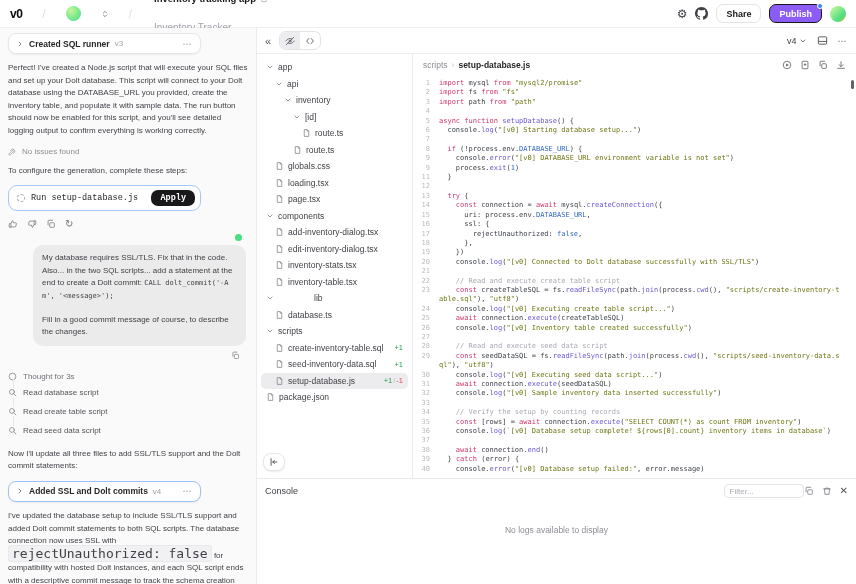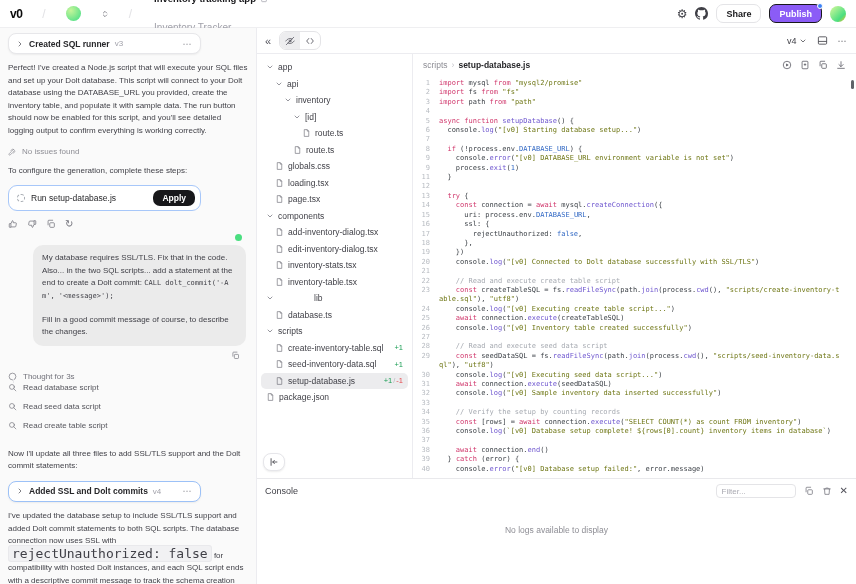--- a/index.html
+++ b/index.html
@@ -37,39 +37,39 @@
   .vcard{display:flex;align-items:center;gap:5px;width:193px;height:21px;background:#fff;border:1px solid #e7e7ea;
          border-radius:8px;padding:0 7px;box-shadow:0 1px 2px rgba(0,0,0,.06);}
   .vcard.blue{border-color:#9cc1f7;}
   .vcard .lbl{font-size:8.5px;font-weight:600;color:#27272a;white-space:nowrap;}
   .vcard .ver{font-size:8px;color:#a1a1aa;}
   .vcard .dots{margin-left:auto;color:#71717a;letter-spacing:1.5px;font-size:9px;}
   .chev{color:#52525b;}
   .p{line-height:12.6px;margin:8px 0;color:#3f3f46;}
   .muted-row{display:flex;align-items:center;gap:5px;color:#8e8e95;margin:9px 0;}
   .taskbox{display:flex;align-items:center;gap:6px;width:193px;height:26px;border:1.5px solid #a7c7f9;border-radius:9px;
-           background:#fff;padding:0 5px 0 8px;margin:4px 0 8px;}
+           background:#fff;padding:0 5px 0 8px;margin:4px 0 8px;font-family:Liberation Mono, monospace;}
   .spinner{width:8px;height:8px;border:1px dashed #a6abb2;border-radius:50%;flex:0 0 8px;}
   .taskbox .tlabel{font-size:8.5px;color:#27272a;}
   .applybtn{margin-left:auto;background:#18181b;color:#fff;font-size:8.5px;font-weight:600;border:none;
             border-radius:7px;padding:3px 9px;font-family:inherit;}
   .fbrow{display:flex;gap:9px;margin:4px 0 12px;color:#71717a;align-items:center;}
   .refresh-glyph{font-size:10px;line-height:10px;color:#71717a;}
   .bubble-wrap{position:relative;margin:16px 2px 2px 25px;}
   .bubble{background:#ebebeb;border-radius:10px;padding:7px 9px;line-height:12.6px;color:#3f3f46;}
   .udot{position:absolute;top:-11px;right:4px;width:7px;height:7px;border-radius:50%;background:#4ade80;}
   .codespan{font-family:"DejaVu Sans Mono",monospace;font-size:7px;word-break:break-all;color:#3f3f46;}
   .chip{font-family:"DejaVu Sans Mono",monospace;font-size:13px;background:#f1f1f3;border:1px solid #e9e9ec;
         border-radius:3px;padding:0 3px;color:#3f3f46;margin-top:31px;}
   .bubble .p2{margin-top:11px;}
   .copyrow{display:flex;justify-content:flex-end;margin:5px 8px 0 0;color:#71717a;}
   .thought{display:flex;gap:6px;align-items:center;color:#71717a;margin:12px 0 2px;}
   .steps{position:relative;margin:2px 0;}
   .steps::before{content:"";position:absolute;left:4.5px;top:-4px;bottom:7px;width:1px;background:#e7e7ea;}
-  .step{display:flex;gap:6px;color:#55555c;height:19px;position:relative;}
+  .step{display:flex;gap:6px;align-items:center;color:#55555c;height:19px;position:relative;}
   .step .sicon{background:#fafafa;position:relative;color:#71717a;}
 
   
   .toolbar{height:26px;flex:0 0 26px;display:flex;align-items:center;gap:8px;padding:0 8px;
            border-bottom:1px solid #ececf0;background:#fff;}
   .tbicon{color:#52525b;display:flex;align-items:center;font-size:11px;}
   .seg{display:flex;border:1px solid #e4e4e7;border-radius:7px;overflow:hidden;background:#fff;}
   .seg .s{width:20px;height:17px;display:flex;align-items:center;justify-content:center;color:#52525b;}
   .seg .s.active{background:#ededef;}
   .tb-right{margin-left:auto;display:flex;align-items:center;gap:10px;color:#3f3f46;font-size:9px;}
@@ -94,21 +94,21 @@
   .code{flex:1;overflow:hidden;font-family:"DejaVu Sans Mono",monospace;font-size:7px;line-height:9.4px;padding-top:3px;}
   .cl{display:flex;}
   .cl .n{flex:0 0 26px;text-align:right;padding-right:9px;color:#b7bbc1;}
   .cl .c{flex:1;white-space:pre-wrap;word-break:break-all;padding-right:16px;color:#3a3f45;}
   .tok-kw{color:#d0366b;}.tok-str{color:#6e7614;}.tok-fn{color:#6e56cf;}
   .tok-const{color:#3168c4;}.tok-num{color:#3168c4;}.tok-com{color:#a6aab1;}
   .vscroll{position:absolute;top:26px;right:2px;width:3px;height:9px;border-radius:2px;background:#5f6368;}
 
   
   .console{height:106px;flex:0 0 106px;border-top:1px solid #e9e9ec;display:flex;flex-direction:column;background:#fff;}
-  .chead{display:flex;align-items:center;gap:8px;padding:5px 8px;}
+  .chead{display:flex;align-items:center;gap:0;padding:5px 8px;}
   .ctitle{font-size:9px;color:#3f3f46;}
   .cfilter{margin-left:auto;width:80px;height:14px;border:1px solid #e4e4e7;border-radius:4px;font-size:8px;
            padding:0 5px;color:#3f3f46;background:#fff;font-family:inherit;outline:none;}
   .cfilter::placeholder{color:#a9a9b1;}
   .cicons{display:flex;gap:8px;color:#71717a;align-items:center;}
   .xglyph{font-size:10px;line-height:10px;color:#52525b;}
   .cbody{flex:1;display:flex;justify-content:center;padding-top:22px;color:#8e8e95;font-size:8.5px;}
 </style>
 </head>
 <body>
@@ -242,30 +242,30 @@
             </span>
             <span>Read database script</span>
           </div>
           <div class="step">
             <span class="sicon">
               <svg width="9" height="9" viewBox="0 0 24 24" fill="none" stroke="currentColor" stroke-width="1.8" stroke-linecap="round">
                 <circle cx="10.5" cy="10.5" r="6.5"></circle>
                 <path d="M15.5 15.5L21 21"></path>
               </svg>
             </span>
-            <span>Read seed data script</span>
+            <span>Read create table script</span>
           </div>
           <div class="step">
             <span class="sicon">
               <svg width="9" height="9" viewBox="0 0 24 24" fill="none" stroke="currentColor" stroke-width="1.8" stroke-linecap="round">
                 <circle cx="10.5" cy="10.5" r="6.5"></circle>
                 <path d="M15.5 15.5L21 21"></path>
               </svg>
             </span>
-            <span>Read create table script</span>
+            <span>Read seed data script</span>
           </div>
         </div>
 
       <div class="p">Now I'll update all three files to add SSL/TLS support and the Dolt commit statements:</div>
 
       <div class="vcard blue">
         <span class="chev">
           <svg width="8" height="8" viewBox="0 0 24 24" fill="none" stroke="currentColor" stroke-width="2.2" stroke-linecap="round" stroke-linejoin="round">
               <path d="M9 6l6 6-6 6"></path>
             </svg>

